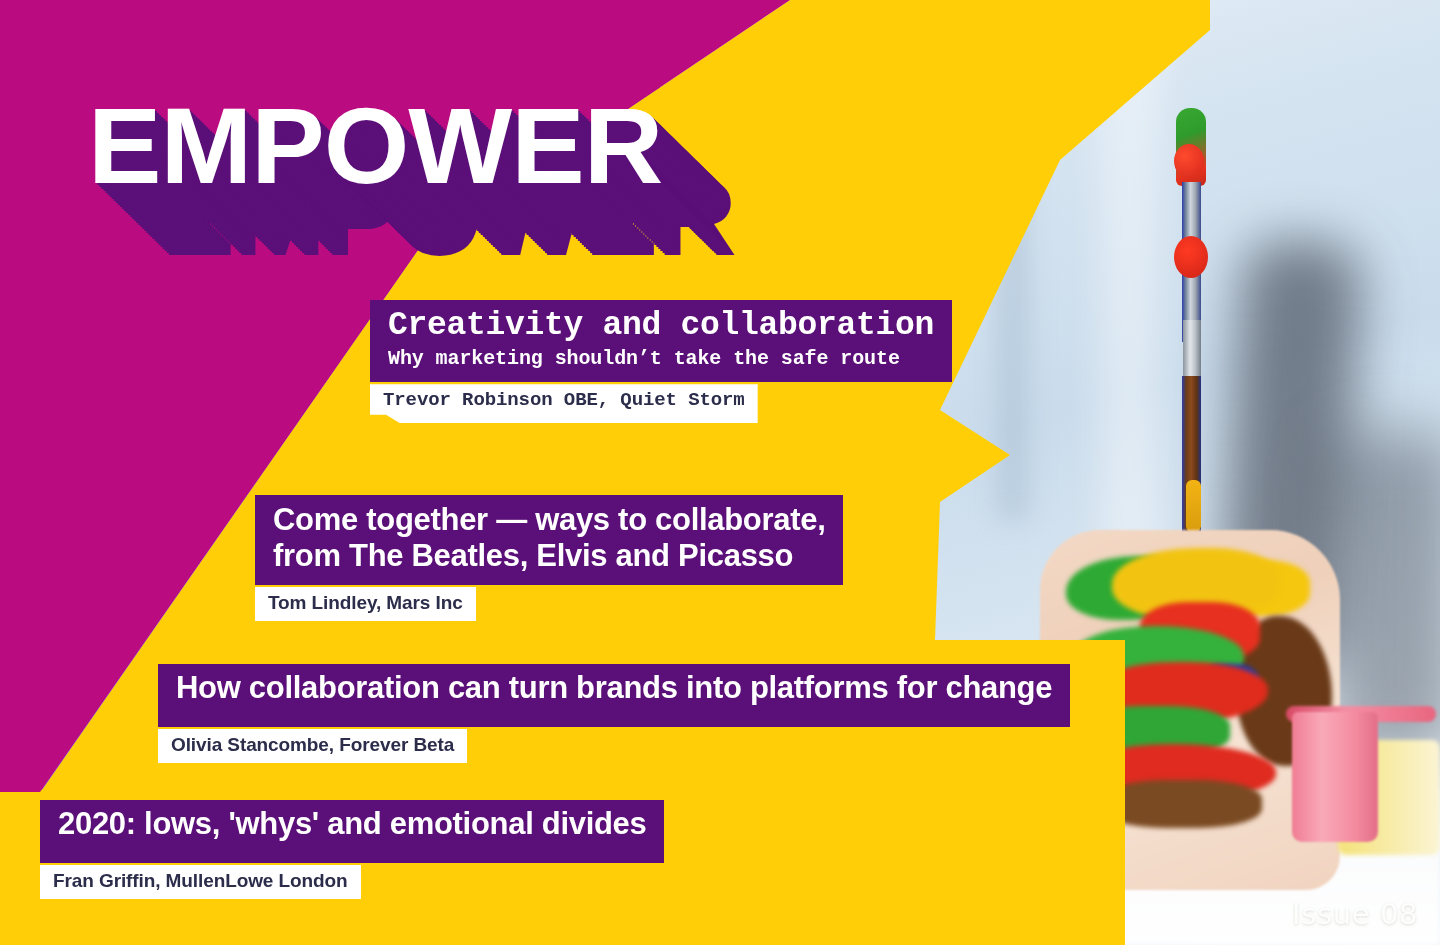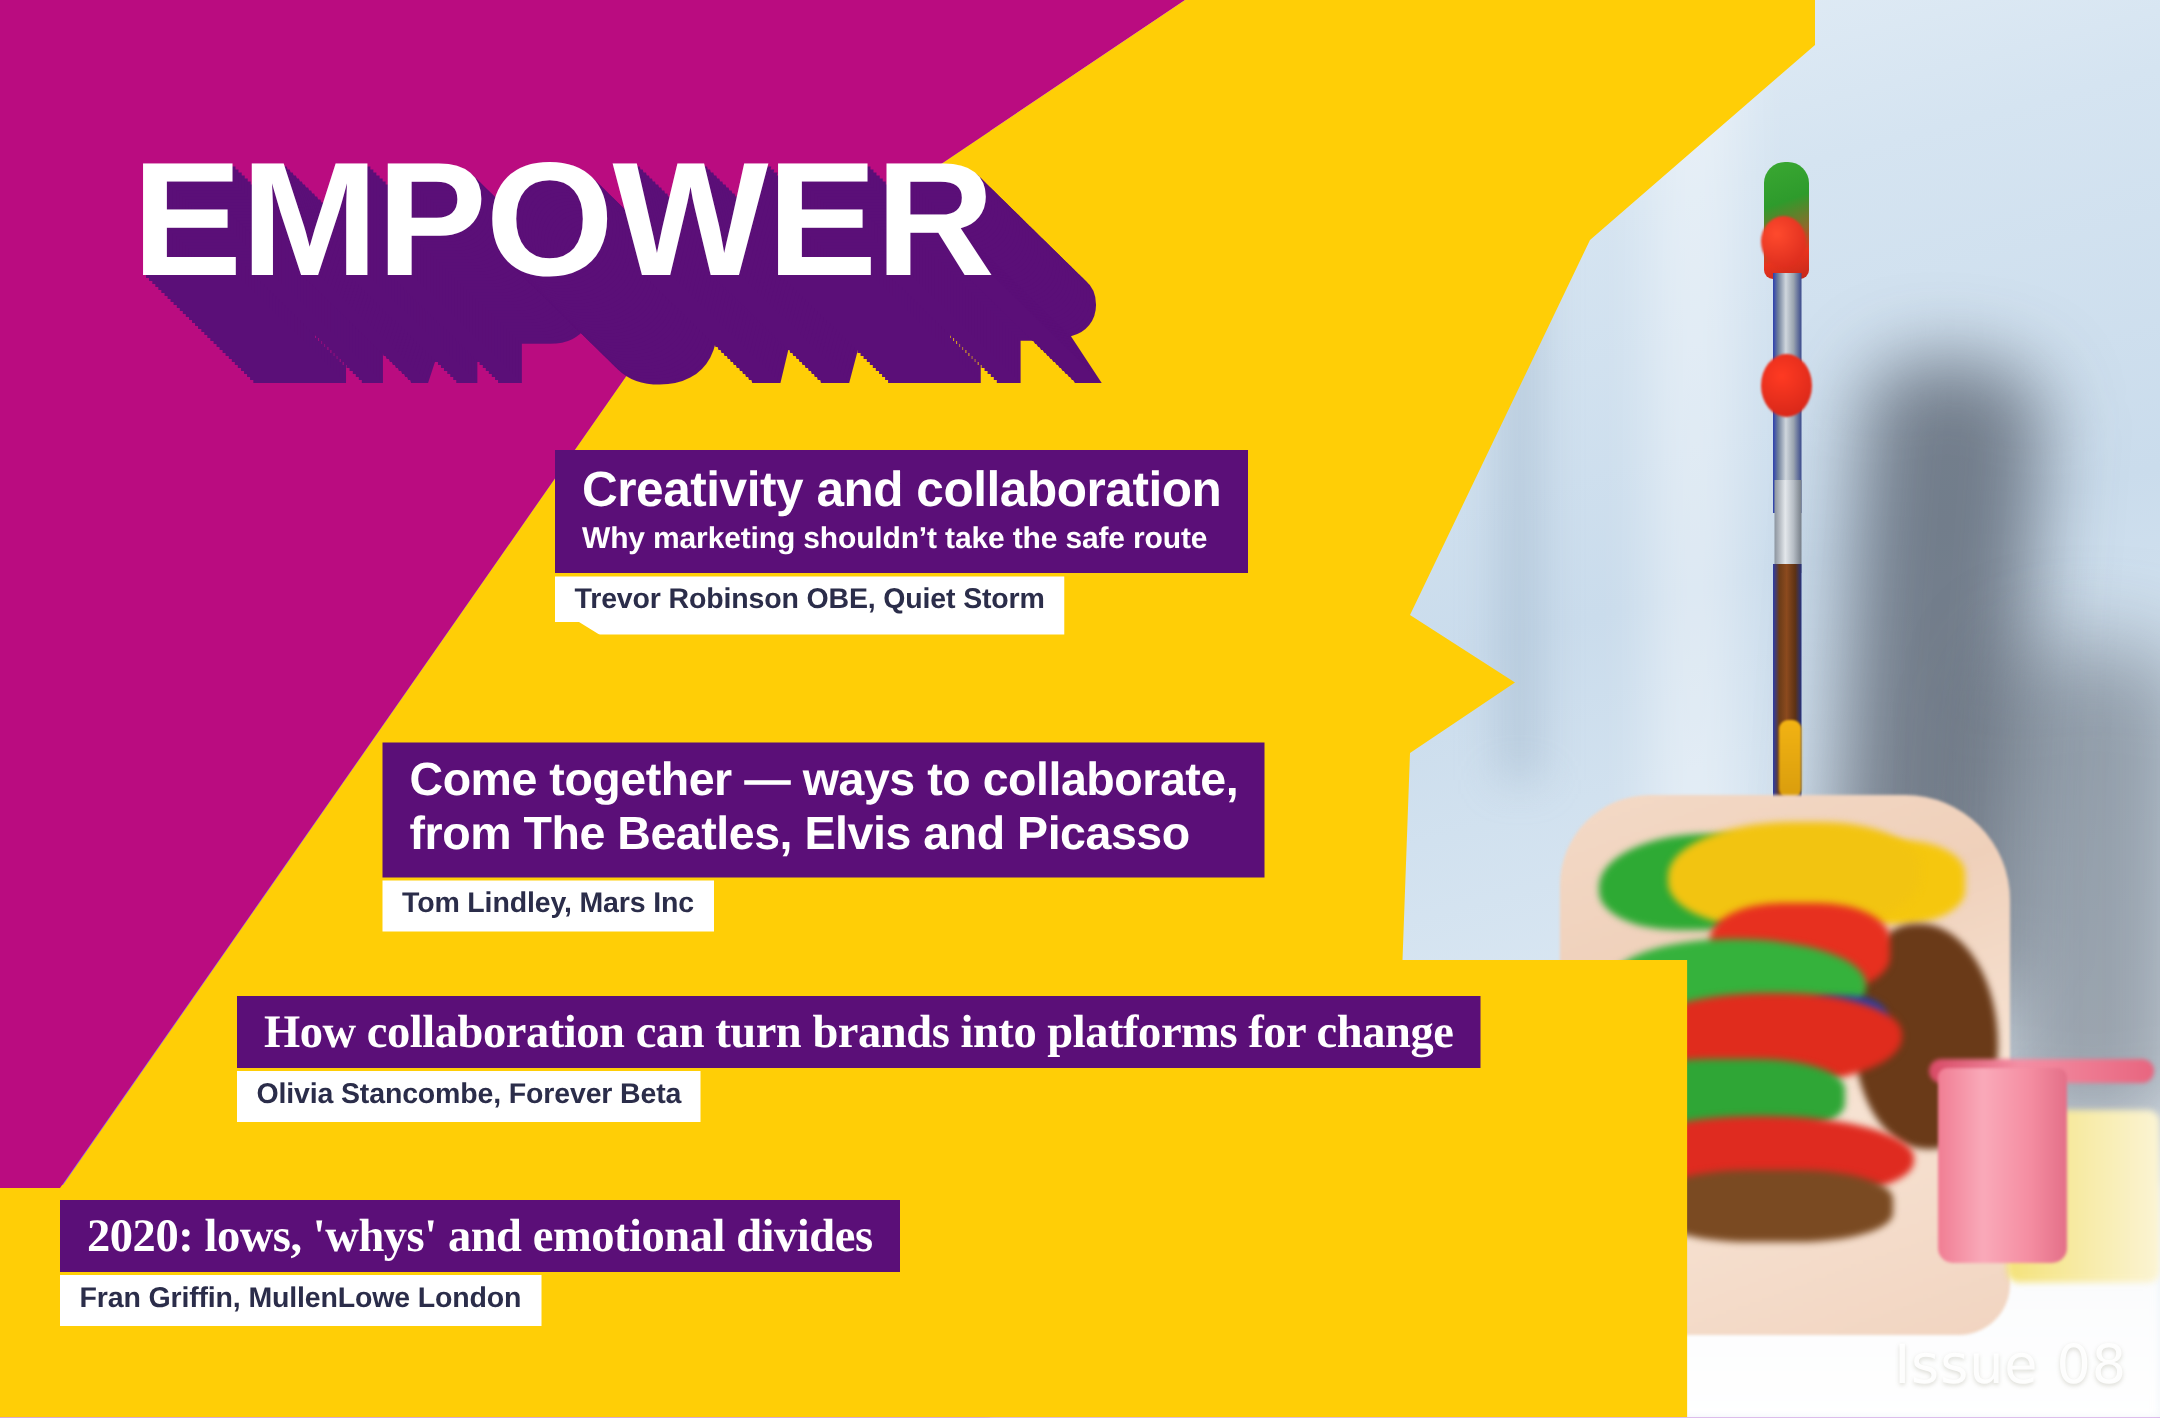--- a/index.html
+++ b/index.html
@@ -209,31 +209,31 @@
   .hl-title { font-size:33px; line-height:1.16; letter-spacing:-.3px; white-space:nowrap; }
   .hl-sub   { font-size:20px; line-height:1.2; letter-spacing:-.1px; margin-top:2px; white-space:nowrap; }
   .byline {
     background:#fff; color:#2B2D4A; font-size:19px; font-weight:700;
     padding:5px 13px 7px 13px; display:inline-block; margin-top:2px;
     letter-spacing:-.1px; white-space:nowrap;
   }
   .byline.notch { clip-path:polygon(0 0, 100% 0, 100% 100%, 30px 100%, 16px 78%, 0 78%); padding-bottom:12px; }
 
   
-  #block1 { left:370px; top:300px; }
+  #block1 { left:370px; top:300px;font-family:Liberation Mono, monospace; }
   #block2 { left:255px; top:495px; }
   #block3 { left:158px; top:664px; }
   #block4 { left:40px;  top:800px; }
 
   #block2 .hl-title, #block3 .hl-title, #block4 .hl-title { font-size:31px; }
-  #block3 .hl-bar, #block4 .hl-bar { padding-top:6px; padding-bottom:6px;font-family:Liberation Serif, serif; }
+  #block3 .hl-bar, #block4 .hl-bar { padding-top:6px; padding-bottom:21px; }
 
   .issue {
     position:absolute; right:22px; bottom:14px;
-    color:rgba(255,255,255,.92); font-size:36px; font-weight:400;
+    color:rgba(255,255,255,.92); font-size:29px; font-weight:400;
     letter-spacing:.6px; font-family:"DejaVu Sans", sans-serif;
     text-shadow:0 1px 3px rgba(120,120,90,.25);
   }
 </style>
 </head>
 <body>
 
 <div class="cover">
 
   <div class="photo">

